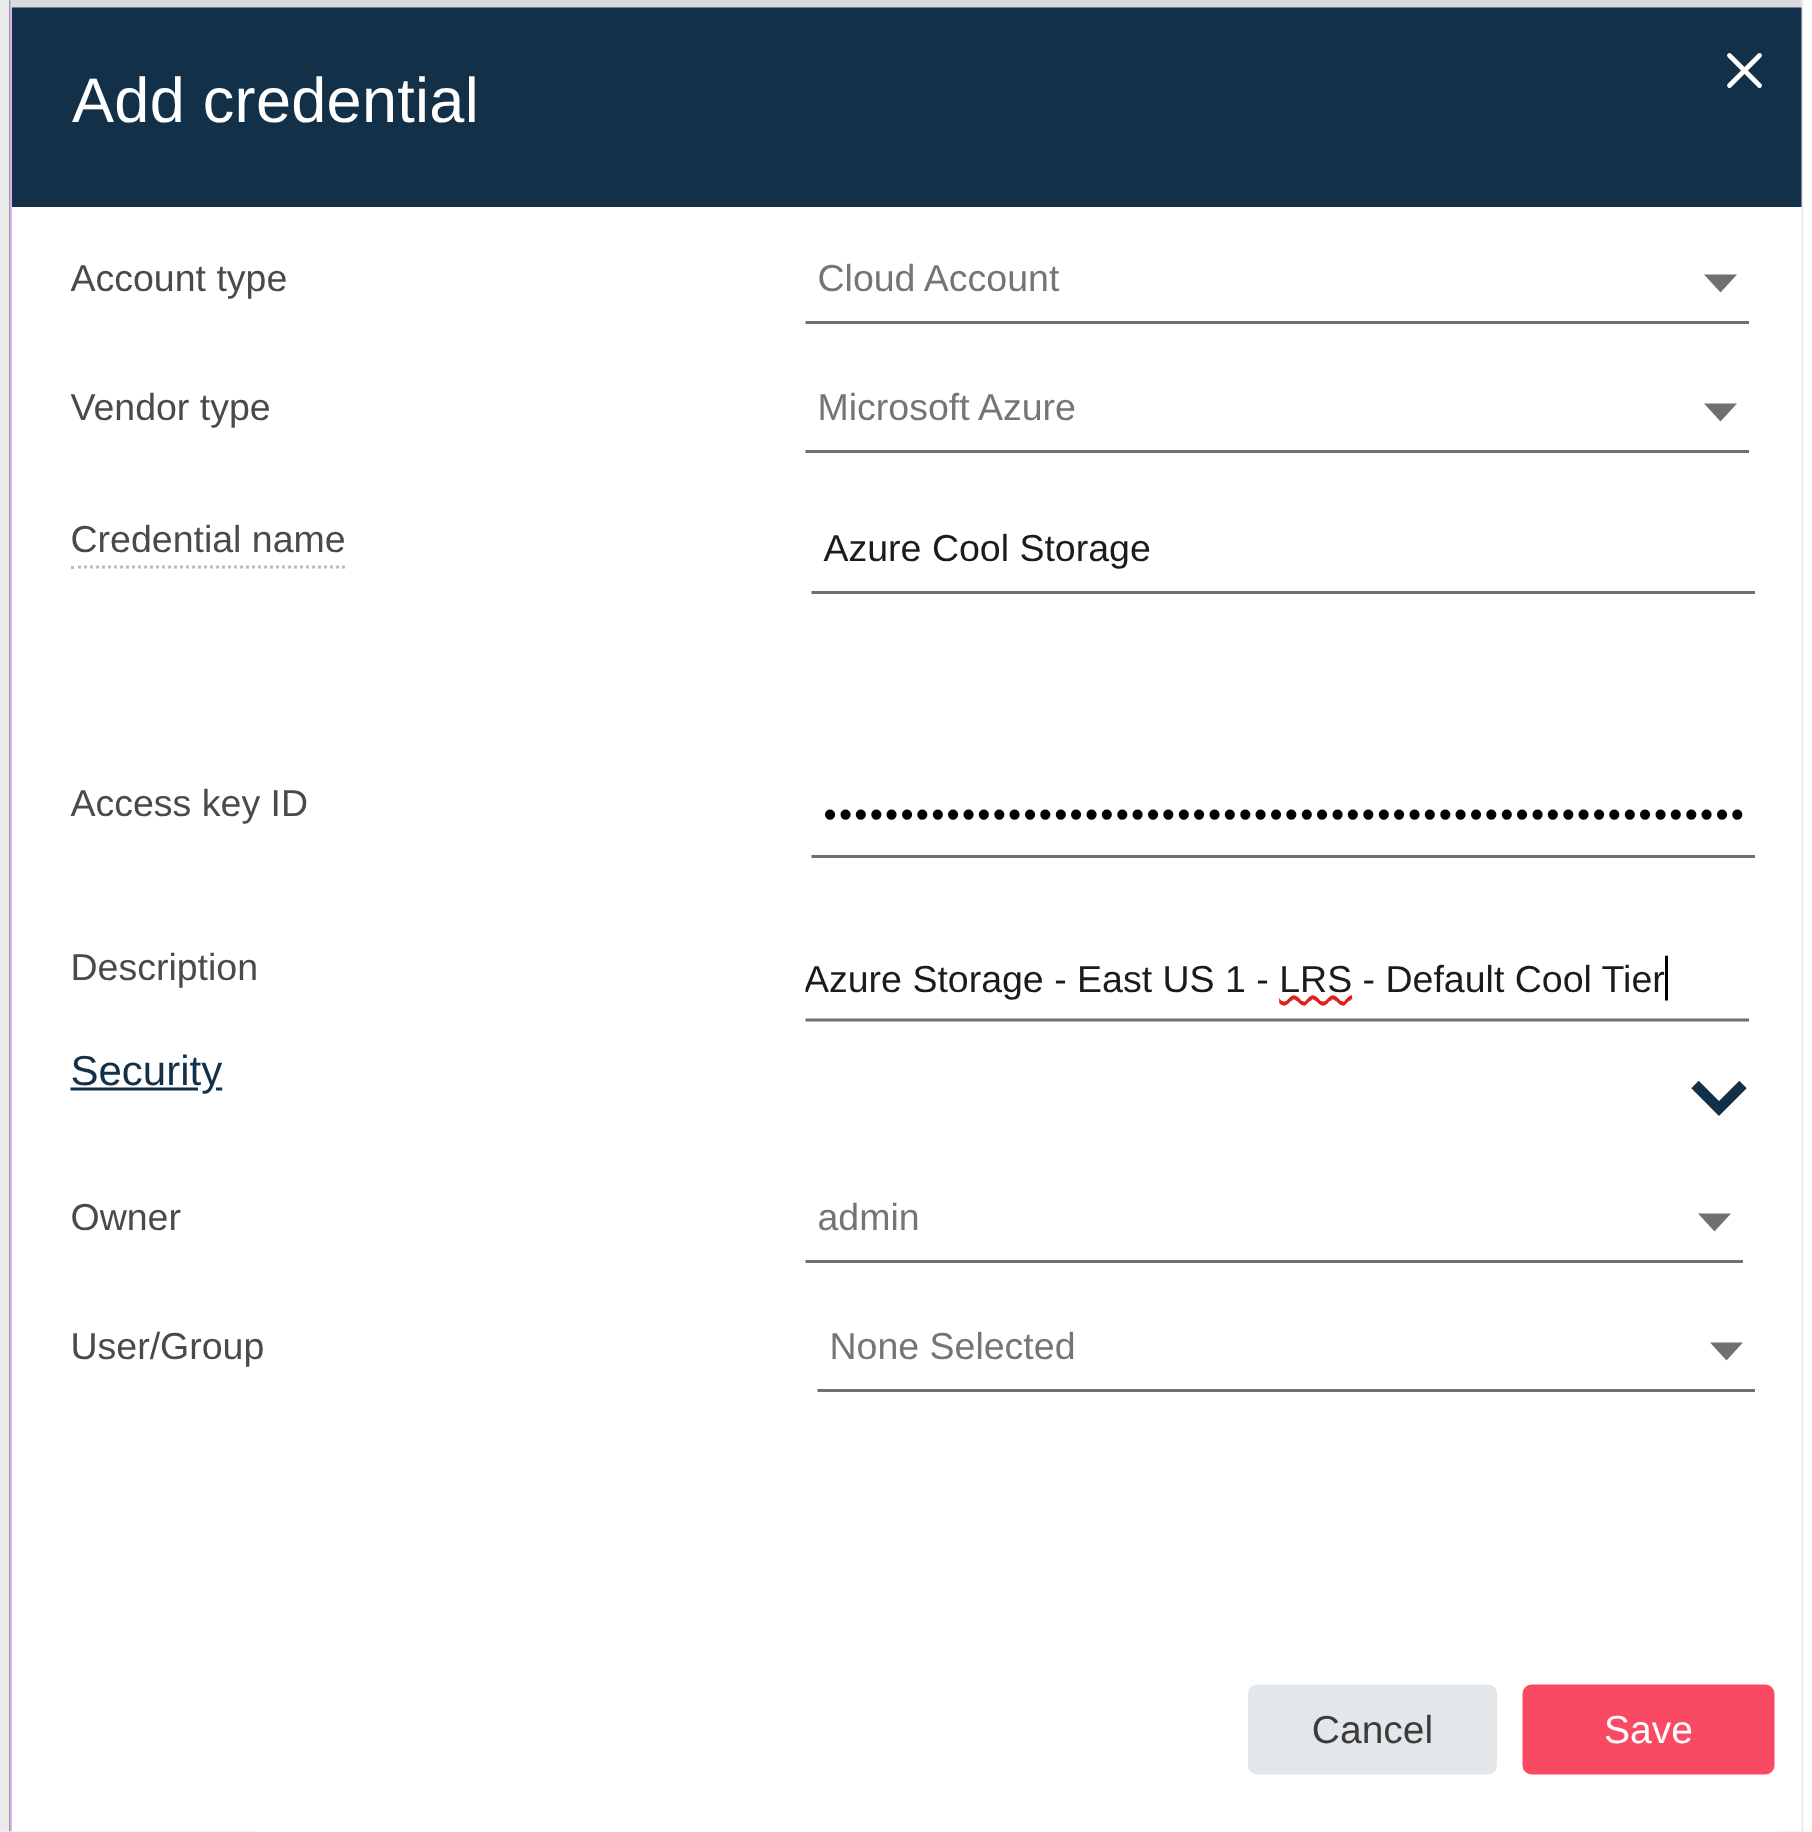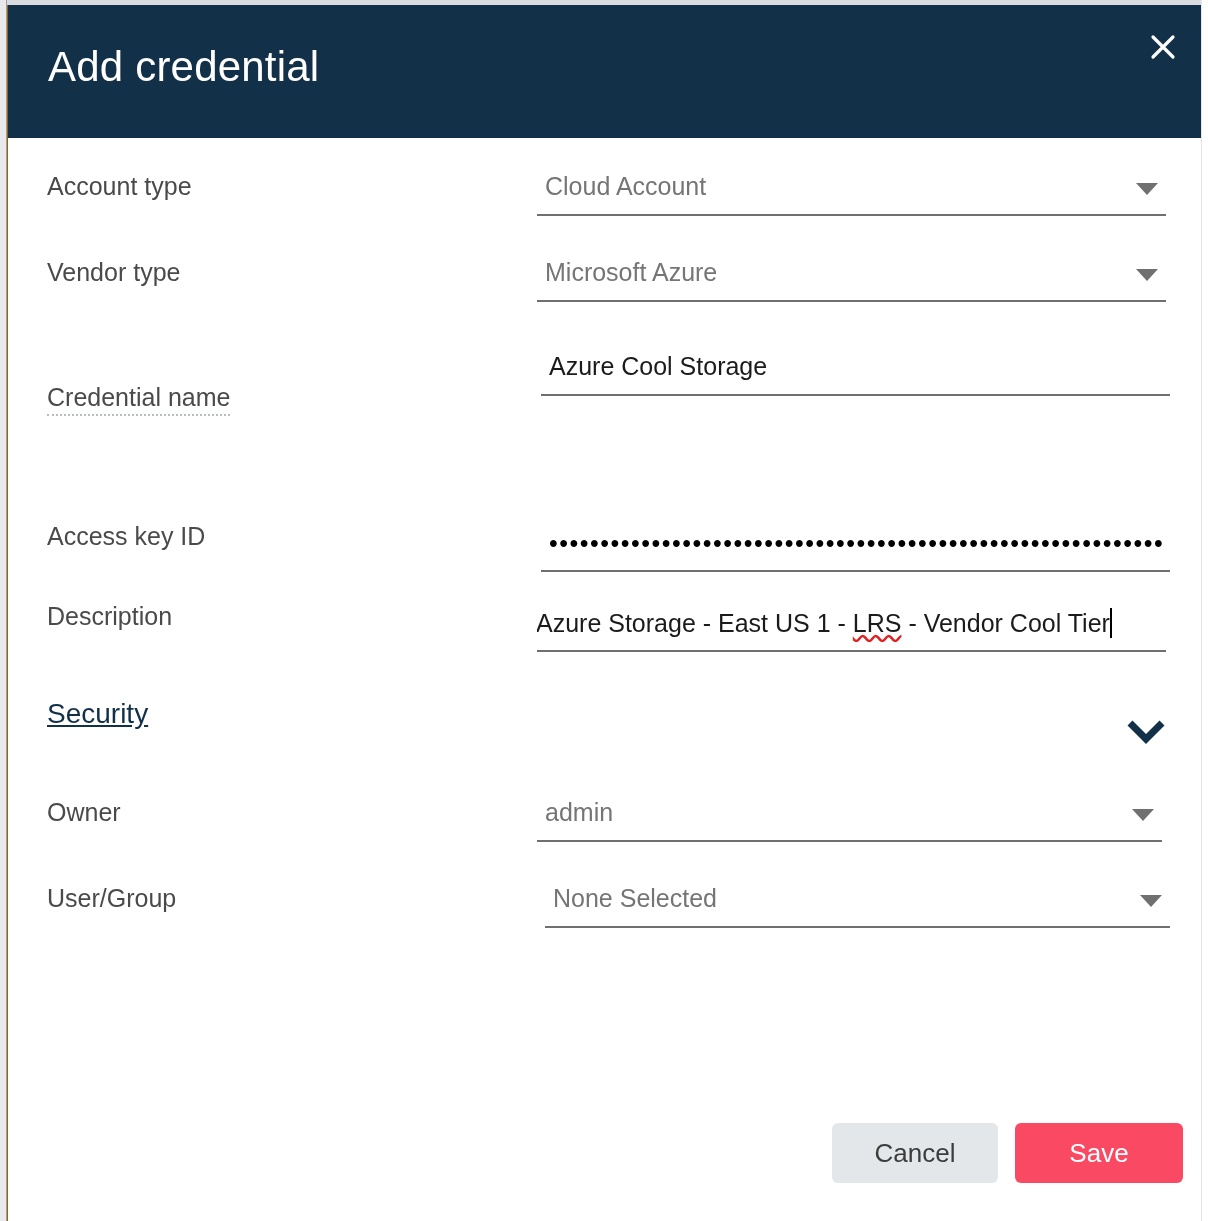--- a/index.html
+++ b/index.html
@@ -11,21 +11,21 @@
     width: 1208px;
     height: 1221px;
     font-family: "Liberation Sans", sans-serif;
     overflow: hidden;
   }
 
   .page {
     position: relative;
     width: 1208px;
     height: 1221px;
-    background: #a16207;
+    background: #f0abfc;
     box-sizing: border-box;
   }
 
   
   .edge-left {
     position: absolute;
     left: 0;
     top: 0;
     width: 7px;
     height: 1221px;
@@ -104,21 +104,20 @@
     position: absolute;
     left: 39px;
     top: 0;
     font-size: 25px;
     color: #4a4a4a;
     white-space: nowrap;
   }
   .field-label.dotted {
     border-bottom: 2px dotted #b9bdc2;
     padding-bottom: 2px;
-    margin-top: 37px;
   }
 
   .section-heading {
     position: absolute;
     left: 39px;
     top: 0;
     font-size: 28px;
     color: #123048;
     white-space: nowrap;
     text-decoration: underline;
@@ -305,25 +304,25 @@
     </div>
 
 
     <div class="field-row" style="top:384px">
       <div class="field-label">Access key ID</div>
       <div class="control text-control" style="top:6px">
         <span class="dots-value">••••••••••••••••••••••••••••••••••••••••••••••••••••••••••••</span>
       </div>
     </div>
 
-    <div class="field-row" style="top:464px">
+    <div class="field-row" style="top:493px">
       <div class="field-label">Description</div>
       <div class="control text-control" style="top:6px;left:529px">
         <div class="desc-clip">
-          <span class="desc-value"><span>Azure Storage - East US 1 - </span><span class="spell">LRS</span><span> - Vendor Cool Tier</span><span class="caret"></span></span>
+          <span class="desc-value"><span>Azure Storage - East US 1 - </span><span class="spell">LRS</span><span> - Default Cool Tier</span><span class="caret"></span></span>
         </div>
       </div>
     </div>
 
     <div class="field-row" style="top:560px;height:70px">
       <div class="section-heading">Security</div>
       <div class="chevron">
         <span>
           <svg width="40" height="26" viewBox="0 0 40 26">
             <path d="M4 5 L20 21 L36 5" fill="none" stroke="#123048" stroke-width="7" stroke-linecap="butt" stroke-linejoin="miter"></path>

